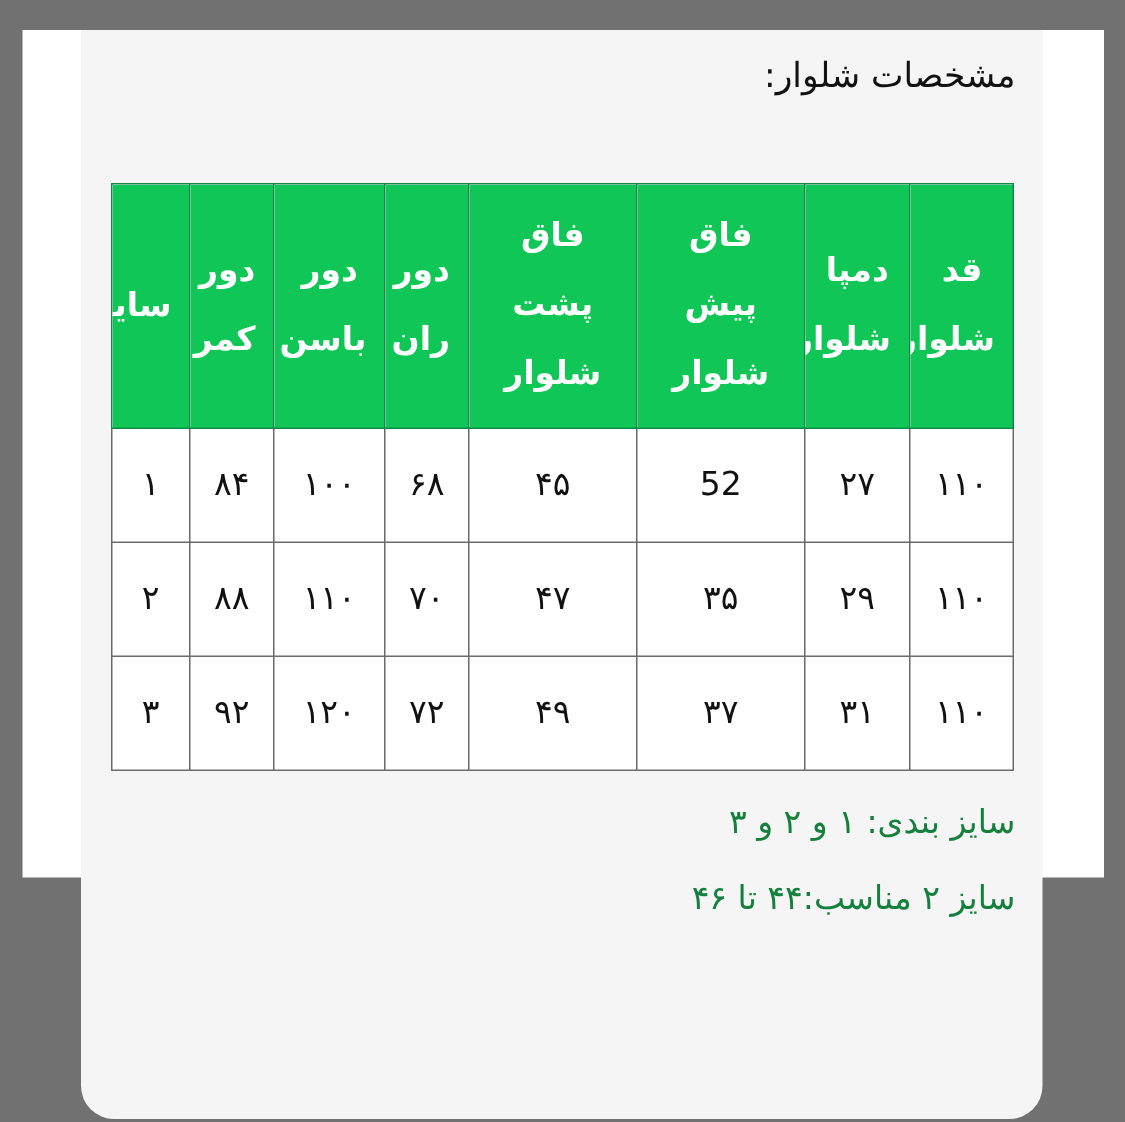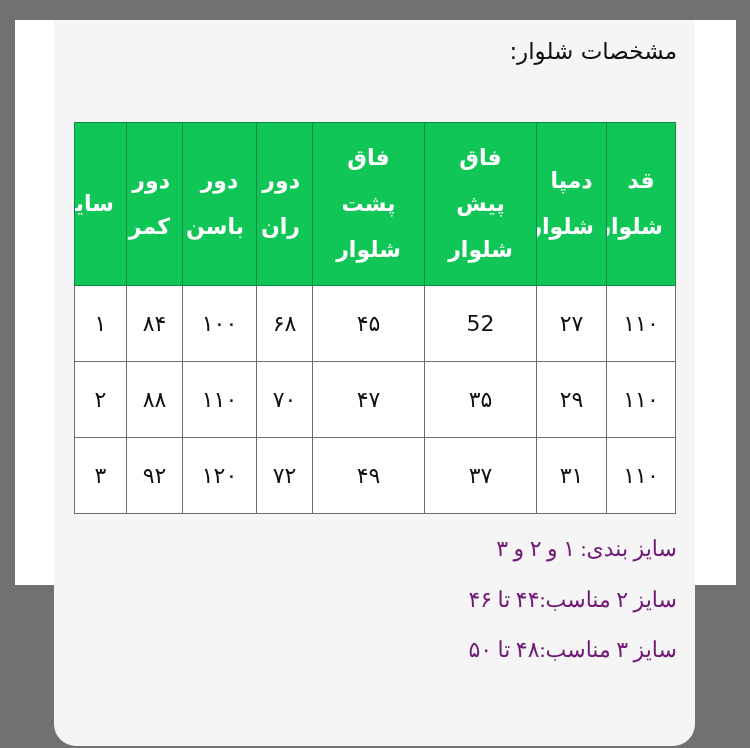--- a/index.html
+++ b/index.html
@@ -45,21 +45,21 @@
     font-size: 22px; height: 51px;
   }
   .note {
     position: absolute; right: 18px; top: 368px; width: 600px;
     direction: rtl; text-align: right;
     font-size: 22px; line-height: 46px; color: #111;
   }
   .lines {
     position: absolute; right: 18px; top: 506px; width: 600px;
     direction: rtl; text-align: right;
-    font-size: 22px; color: #701a75; font-family: Liberation Serif, serif;
+    font-size: 22px; color: #15803d;
   }
   .lines div { height: 50.5px; line-height: 46px; }
 </style>
 </head>
 <body>
 
 <div class="page">
   <div class="card">
     <div class="title">مشخصات شلوار:</div>
 
@@ -117,16 +117,15 @@
           <td>۹۲</td>
           <td>۳</td>
         </tr>
       </tbody>
     </table>
 
 
     <div class="lines">
       <div>سایز بندی: ۱ و ۲ و ۳</div>
       <div>سایز ۲ مناسب:۴۴ تا ۴۶</div>
-      <div>سایز ۳ مناسب:۴۸ تا ۵۰</div>
     </div>
   </div>
 </div>
 
 </body></html>

